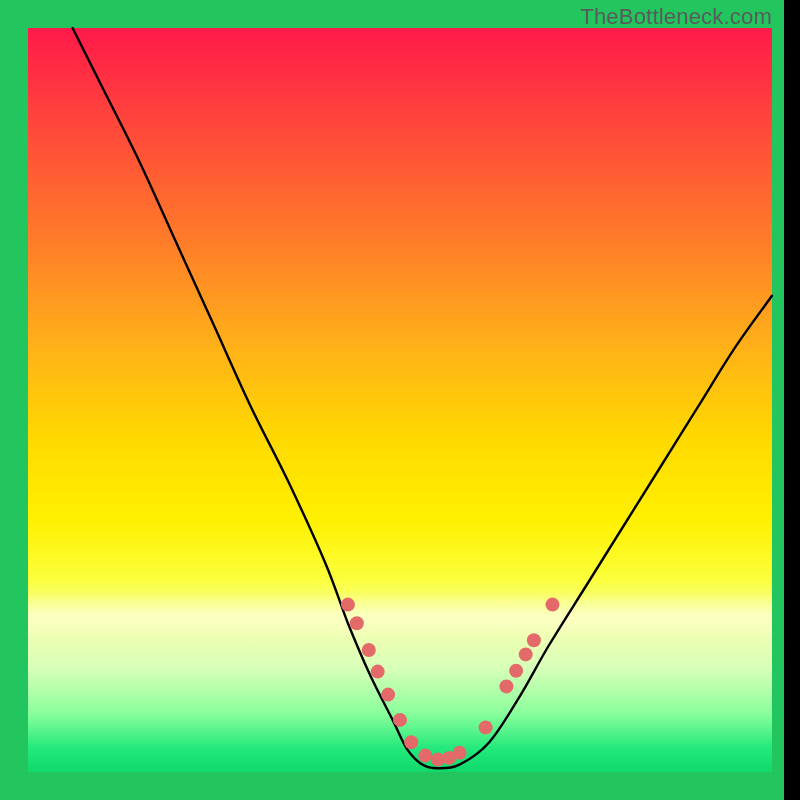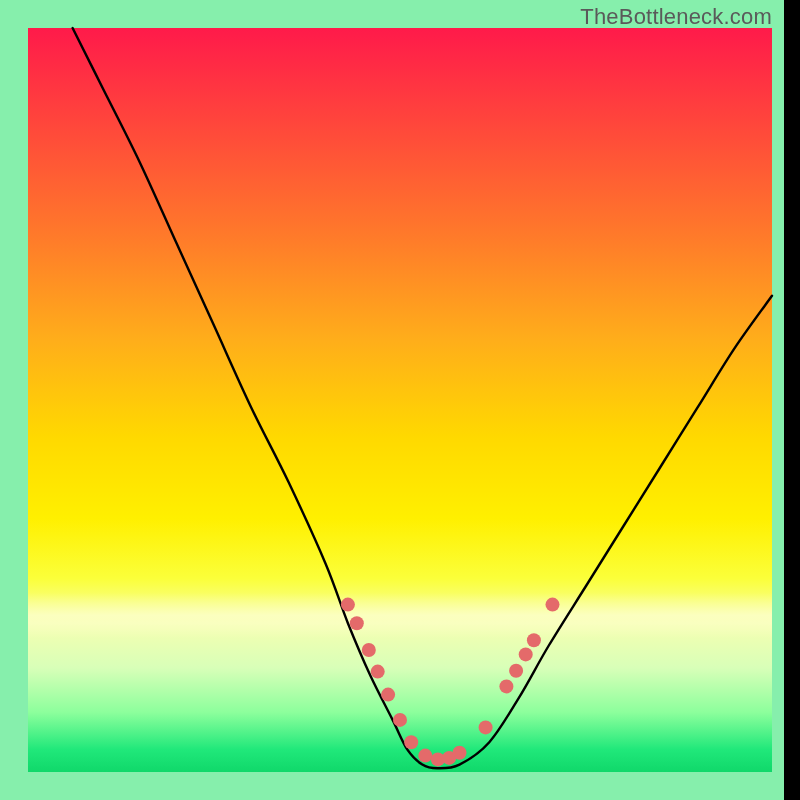--- a/index.html
+++ b/index.html
@@ -1,21 +1,21 @@
 <!DOCTYPE html>
 <html><head>
 <meta charset="utf-8">
 <style>
   * { margin: 0; padding: 0; box-sizing: border-box; }
   html, body { width: 800px; height: 800px; overflow: hidden; background: #000; }
   .frame {
     position: relative;
     width: 784px;
     height: 800px;
-    background: #86efac;
+    background: #22c55e;
   }
   .watermark {
     position: absolute;
     top: 4px;
     right: 12px;
     font-family: Arial, Helvetica, sans-serif;
     font-size: 22px;
     color: #5a5a5a;
     font-weight: 500;
     letter-spacing: 0.2px;

